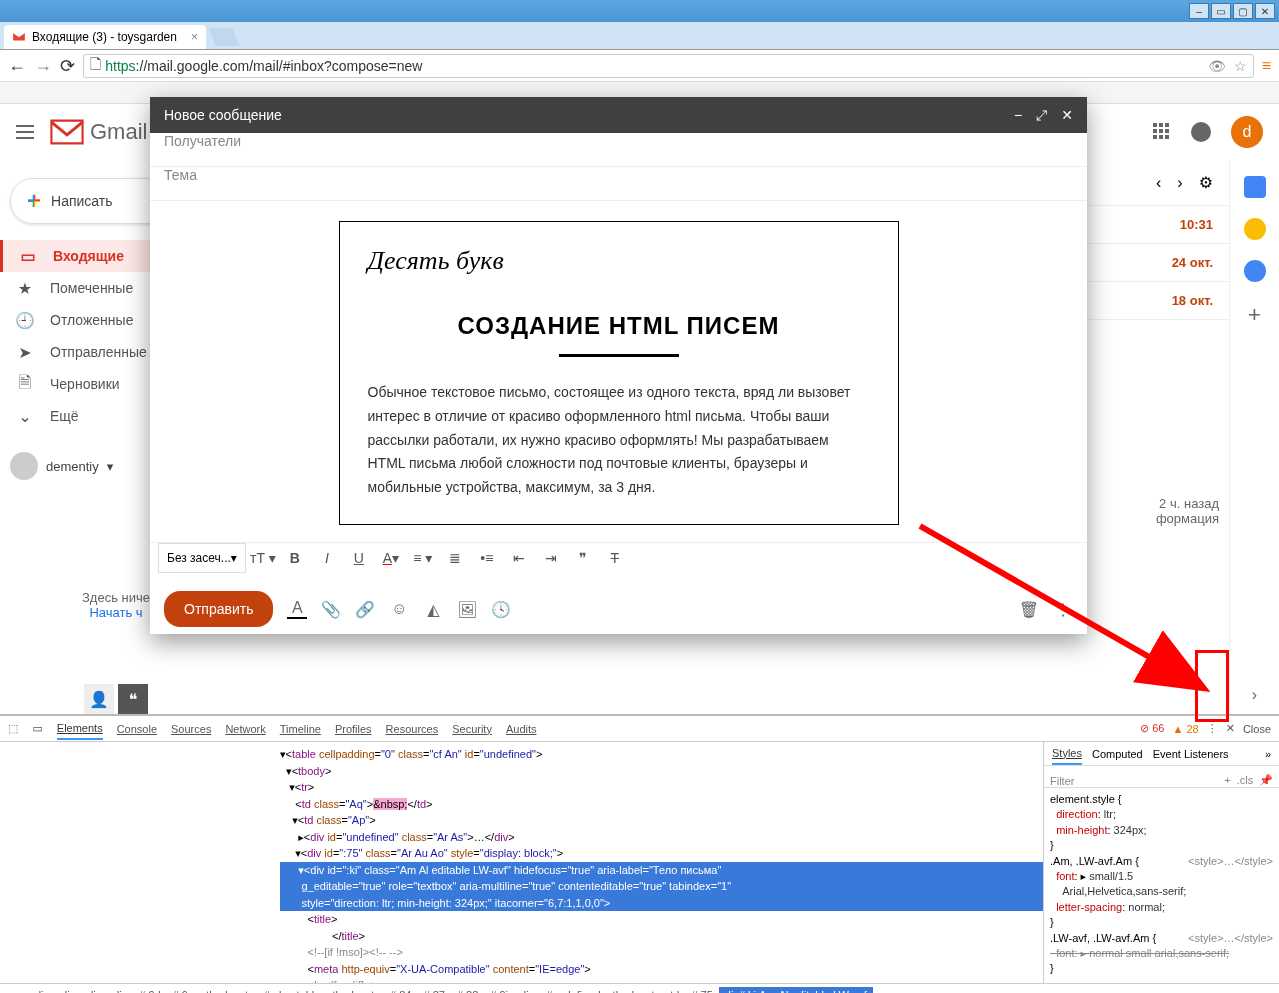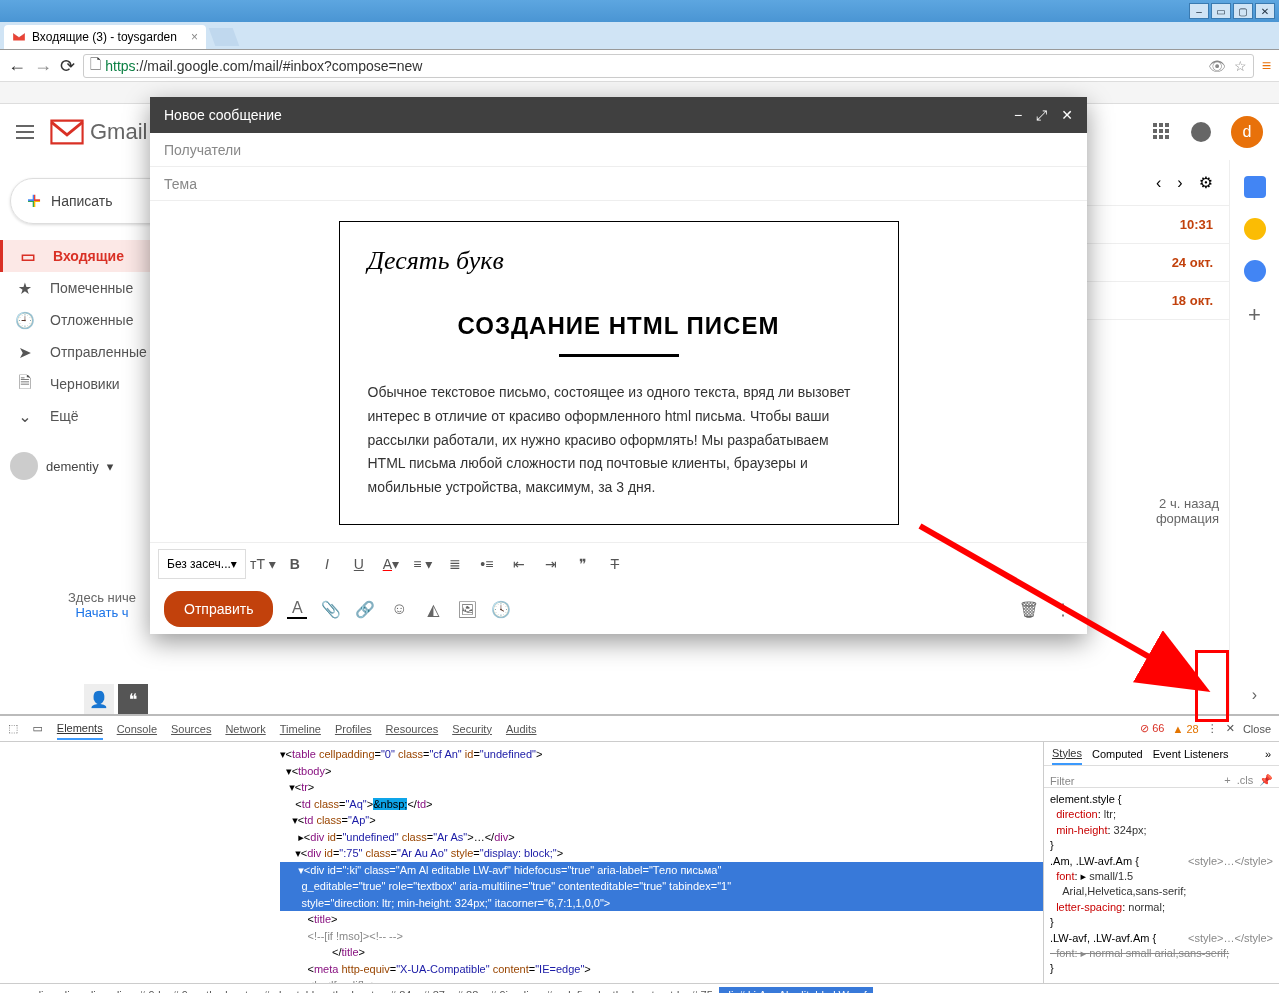--- a/index.html
+++ b/index.html
@@ -46,31 +46,31 @@
 .listtop { height: 46px; display: flex; align-items: center; padding: 0 16px; border-bottom: 1px solid #eee; }
 .mailrow { height: 38px; display: flex; align-items: center; padding: 0 16px; border-bottom: 1px solid #eee; font-size: 13px; }
 .mailtime { margin-left: auto; color: #c2410c; font-weight: bold; }
 .rightbar { width: 50px; border-left: 1px solid #eee; display: flex; flex-direction: column; align-items: center; padding-top: 16px; gap: 20px; }
 .rico { width: 22px; height: 22px; border-radius: 4px; }
 
 
 .composewin { position: absolute; left: 150px; top: 97px; width: 937px; height: 537px; background: #fff; box-shadow: 0 8px 24px rgba(0,0,0,.4); z-index: 10; display: flex; flex-direction: column; }
 .cwhdr { background: #404040; color: #fff; height: 36px; display: flex; align-items: center; padding: 0 14px; font-size: 14px; }
 .cwhdr .cwbtns { margin-left: auto; display: flex; gap: 14px; font-size: 14px; }
-.cwfield { height: 34px; border-bottom: 1px solid #eee; padding: 0 14px; display: flex; align-items: center; color: #888; font-size: 14px; }
+.cwfield { height: 34px; border-bottom: 1px solid #eee; padding: 0 14px; display: flex; align-items: flex-start; color: #888; font-size: 14px; }
 .cwbody { flex: 1; overflow: hidden; padding: 20px 14px 0; }
 .letter { width: 560px; margin: 0 auto; border: 1px solid #000; padding: 24px 28px; }
 .lhdr { display: flex; justify-content: space-between; align-items: flex-end; }
 .brand { font-family: cursive; font-size: 26px; font-style: italic; }
 .phone { text-align: right; font-size: 13px; }
 .phone .num { font-size: 20px; font-weight: bold; }
 .ltitle { text-align: center; font-size: 24px; font-weight: bold; margin-top: 36px; letter-spacing: 1px; }
 .lrule { width: 120px; height: 3px; background: #000; margin: 14px auto 24px; }
 .lpara { font-size: 14px; line-height: 1.7; color: #333; }
-.fmtbar { height: 42px; border-top: 1px solid #eee; display: flex; align-items: center; padding: 0 8px; gap: 2px; }
+.fmtbar { height: 42px; border-top: 1px solid #eee; display: flex; padding: 0 8px; gap: 2px; }
 .fmtdd { height: 30px; border: 1px solid #ddd; padding: 0 8px; font-size: 12px; display: flex; align-items: center; }
 .fmtbtn { width: 30px; height: 30px; display: flex; align-items: center; justify-content: center; font-size: 14px; color: #555; }
 .sendbar { height: 50px; display: flex; align-items: center; padding: 0 14px; gap: 14px; }
 .sendbtn { background: #c2410c; color: #fff; border: none; height: 36px; padding: 0 20px; border-radius: 16px; font-size: 14px; }
 .attachico { width: 20px; height: 20px; color: #666; display: flex; align-items: center; justify-content: center; }
 .trash { margin-left: auto; color: #666; }
 
 
 .hangbar { position: absolute; left: 84px; bottom: 0; height: 30px; display: flex; gap: 4px; }
 .hangbtn { width: 30px; height: 30px; background: #eee; display: flex; align-items: center; justify-content: center; }
@@ -211,21 +211,21 @@
     </div>
     <div class="navitem">
       <span class="navicon">⌄</span>
       <span>Ещё</span>
     </div>
     <div class="user">
       <div class="uavatar"></div>
       <span>dementiy</span>
       <span>▾</span>
     </div>
-    <div class="sidetxt" style="left:68px; top:430px">
+    <div class="sidetxt" style="left:82px; top:430px">
       <div>Здесь ниче</div>
       <div style="color:#1a73e8">Начать ч</div>
     </div>
   </div>
 
   <div class="maillist">
     <div class="listtop">
       <span style="margin-left:auto;display:flex;gap:16px;align-items:center">
         <span>‹</span>
         <span>›</span>
@@ -352,30 +352,30 @@
       <span>⋮</span>
       <span>✕</span>
       <span>Close</span>
     </div>
   </div>
   <div class="dtbody">
     <div class="dtdom">
 <div class="line">▾&lt;<span class="tag">table</span> <span class="attr">cellpadding</span>=<span class="val">"0"</span> <span class="attr">class</span>=<span class="val">"cf An"</span> <span class="attr">id</span>=<span class="val">"undefined"</span>&gt;</div>
 <div class="line">  ▾&lt;<span class="tag">tbody</span>&gt;</div>
 <div class="line">   ▾&lt;<span class="tag">tr</span>&gt;</div>
-<div class="line">     &lt;<span class="tag">td</span> <span class="attr">class</span>=<span class="val">"Aq"</span>&gt;<span style="background:#0ea5e9">&amp;nbsp;</span>&lt;/<span class="tag">td</span>&gt;</div>
+<div class="line">     &lt;<span class="tag">td</span> <span class="attr">class</span>=<span class="val">"Aq"</span>&gt;<span style="background:#f9a8d4">&amp;nbsp;</span>&lt;/<span class="tag">td</span>&gt;</div>
 <div class="line">    ▾&lt;<span class="tag">td</span> <span class="attr">class</span>=<span class="val">"Ap"</span>&gt;</div>
 <div class="line">      ▸&lt;<span class="tag">div</span> <span class="attr">id</span>=<span class="val">"undefined"</span> <span class="attr">class</span>=<span class="val">"Ar As"</span>&gt;…&lt;/<span class="tag">div</span>&gt;</div>
 <div class="line">     ▾&lt;<span class="tag">div</span> <span class="attr">id</span>=<span class="val">":75"</span> <span class="attr">class</span>=<span class="val">"Ar Au Ao"</span> <span class="attr">style</span>=<span class="val">"display: block;"</span>&gt;</div>
 <div class="line hl">      ▾&lt;<span class="tag">div</span> <span class="attr">id</span>=<span class="val">":ki"</span> <span class="attr">class</span>=<span class="val">"Am Al editable LW-avf"</span> <span class="attr">hidefocus</span>=<span class="val">"true"</span> <span class="attr">aria-label</span>=<span class="val">"Тело письма"</span></div>
 <div class="line hl">       <span class="attr">g_editable</span>=<span class="val">"true"</span> <span class="attr">role</span>=<span class="val">"textbox"</span> <span class="attr">aria-multiline</span>=<span class="val">"true"</span> <span class="attr">contenteditable</span>=<span class="val">"true"</span> <span class="attr">tabindex</span>=<span class="val">"1"</span></div>
 <div class="line hl">       <span class="attr">style</span>=<span class="val">"direction: ltr; min-height: 324px;"</span> <span class="attr">itacorner</span>=<span class="val">"6,7:1,1,0,0"</span>&gt;</div>
 <div class="line">         &lt;<span class="tag">title</span>&gt;</div>
+<div class="line">                 &lt;/<span class="tag">title</span>&gt;</div>
 <div class="line">         <span style="color:#888">&lt;!--[if !mso]&gt;&lt;!-- --&gt;</span></div>
-<div class="line">                 &lt;/<span class="tag">title</span>&gt;</div>
 <div class="line">         &lt;<span class="tag">meta</span> <span class="attr">http-equiv</span>=<span class="val">"X-UA-Compatible"</span> <span class="attr">content</span>=<span class="val">"IE=edge"</span>&gt;</div>
 <div class="line">         <span style="color:#888">&lt;!--&lt;![endif]--&gt;</span></div>
 
     </div>
     <div class="dtstyles">
       <div class="styletabs">
         <span class="dttab active">Styles</span>
         <span>Computed</span>
         <span>Event Listeners</span>
         <span style="margin-left:auto">»</span>

